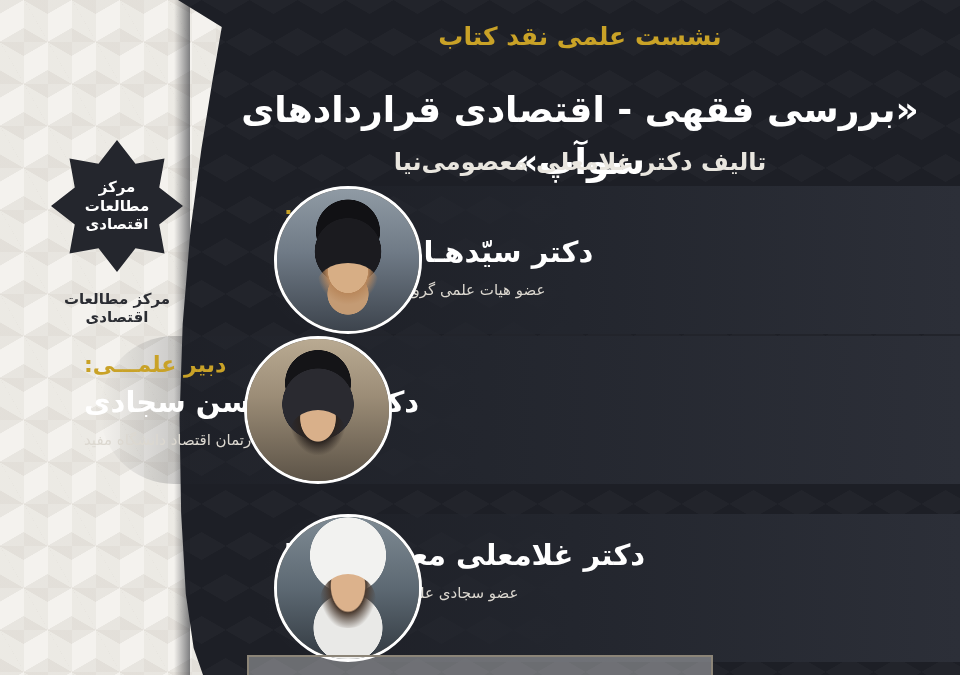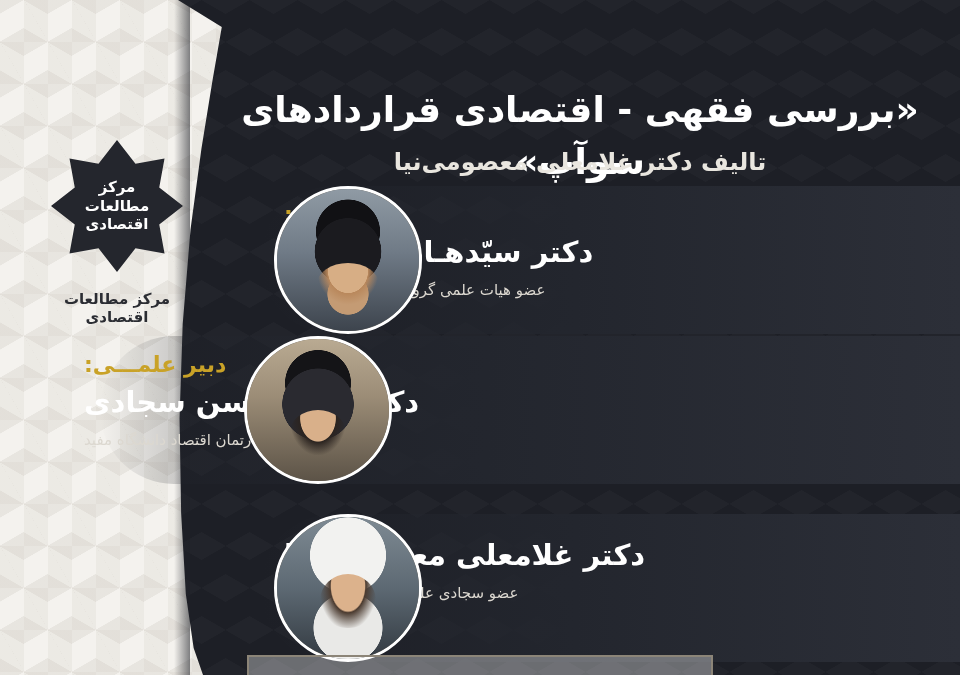--- a/index.html
+++ b/index.html
@@ -249,20 +249,21 @@
 </style>
 </head>
 <body>
 
 <div class="poster">
 
   <div class="bg-pattern"></div>
   <div class="dark-panel"></div>
   <div class="dark-panel-edge"></div>
 
+  <div class="kicker">نشست علمی نقد کتاب</div>
   <div class="book-title">«بررسی فقهی - اقتصادی قراردادهای سوآپ»</div>
   <div class="book-author">تالیف دکتر غلامعلی معصومی‌نیا</div>
 
   <div class="brand">
     <div class="brand-mark">
       <div class="star"></div>
       <div class="glyph">مرکز مطالعات
 اقتصادی</div>
     </div>
     <div class="brand-caption">مرکز مطالعات اقتصادی</div>

